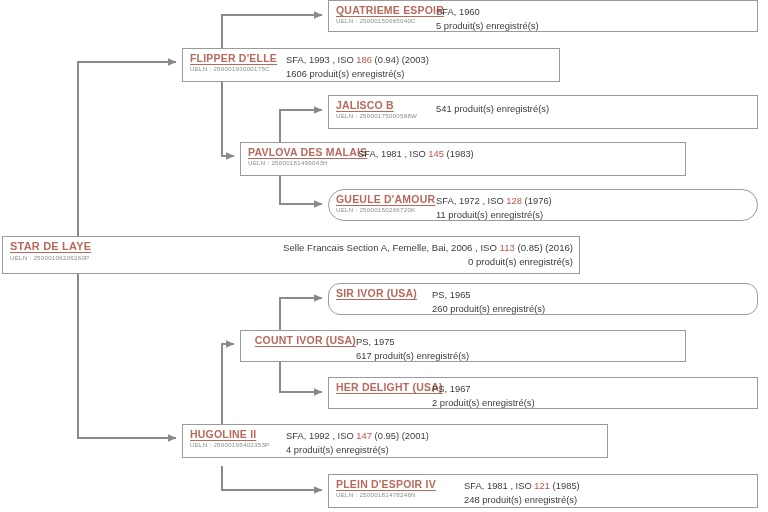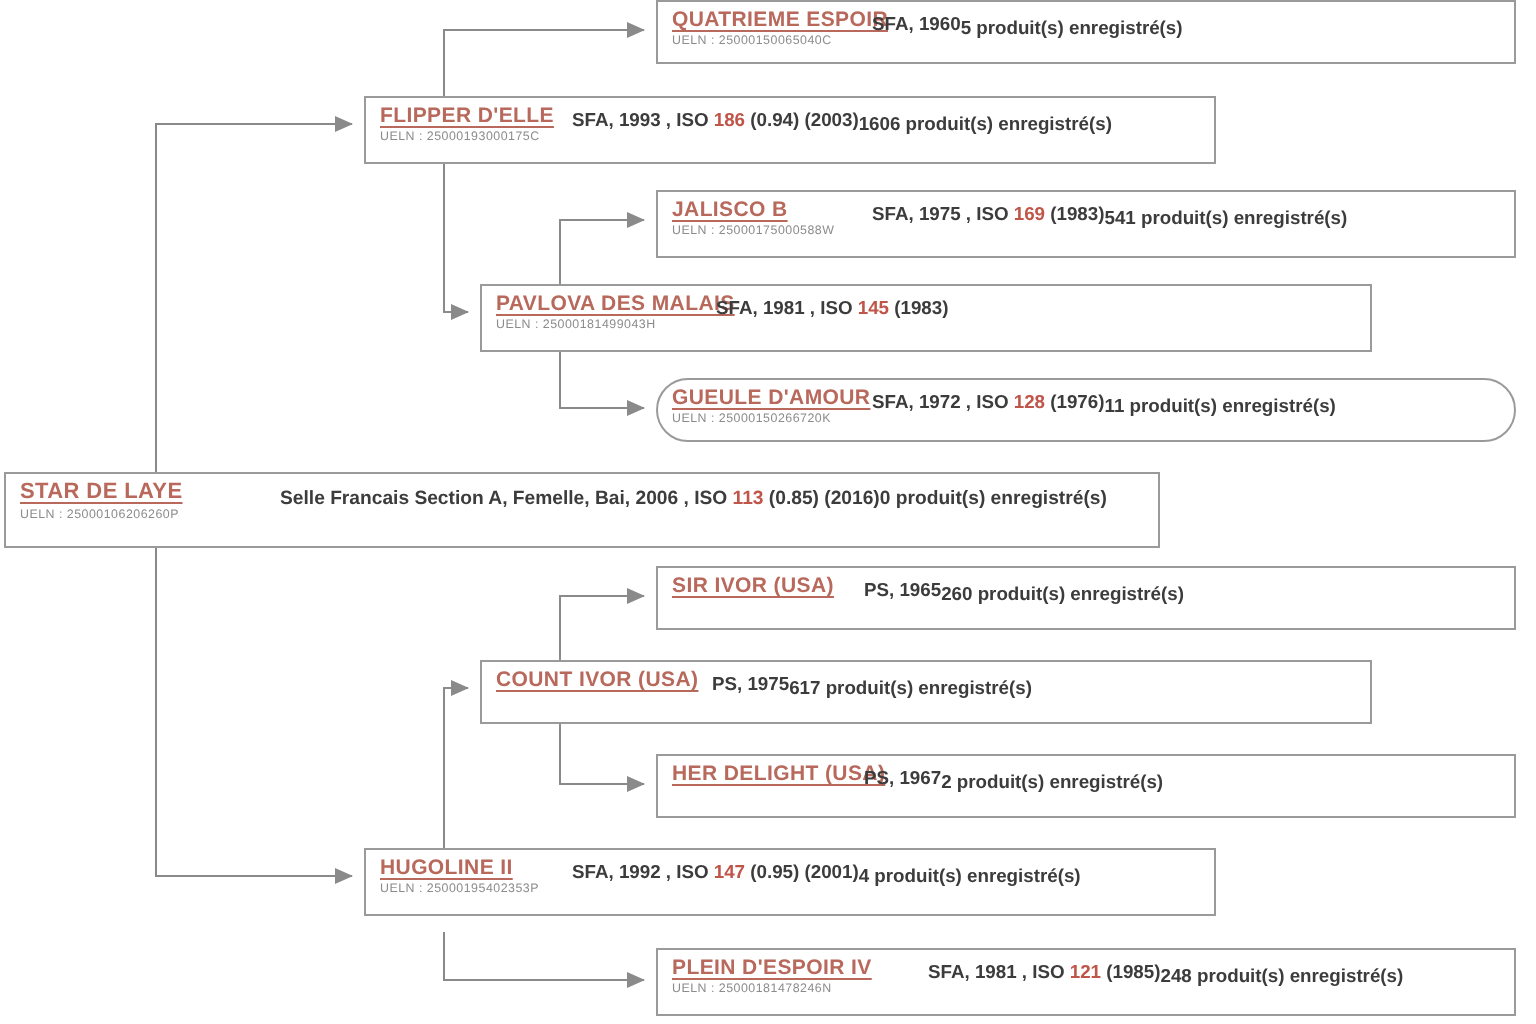--- a/index.html
+++ b/index.html
@@ -39,38 +39,37 @@
   .ueln{
     color:#8c8c8c;
     font-size:6.2px;
     letter-spacing:.25px;
     white-space:nowrap;
     margin-top:2px;
     font-family:"Liberation Sans","DejaVu Sans",sans-serif;
   }
   .infocol{
     flex:1 1 auto;
-    display:flex;flex-direction:row;
+    display:flex;flex-direction:column;
     line-height:1.25;
     color:#3c3c3c;
     font-size:9.4px;
     padding-top:1px;
-    font-weight:bold;
   }
   .l1{white-space:nowrap;}
   .l2{white-space:nowrap;margin-top:2px;}
   .iso-val{color:#c0564a;}
 
   
   .g1 .idcol{width:130px;}
   .g2 .idcol{width:96px;}
   .g3 .idcol{width:110px;}
   .g4 .idcol{width:100px;}
   .g4.noueln .idcol{width:96px;}
-  .g3.noueln .idcol{width:108px;}
+  .g3.noueln .idcol{width:108px;align-items:flex-end;}
 
   .g1 .nm{font-size:11px;}
   .g1 .infocol{font-size:9.6px;align-items:flex-end;}
 </style>
 </head>
 <body>
 
 <div id="tree">
 
   <svg class="wires" viewBox="0 0 768 512" xmlns="http://www.w3.org/2000/svg">
@@ -107,38 +106,37 @@
     <div class="idcol">
       <span class="nm">QUATRIEME ESPOIR</span>
       <span class="ueln">UELN : 25000150065040C</span>
     </div>
     <div class="infocol">
       <span class="l1"><span>SFA, 1960</span><span class="iso-val"></span><span></span></span>
       <span class="l2">5 produit(s) enregistré(s)</span>
     </div>
   </div>
 
-  <div class="node g2" style="left:182px;top:48px;width:426px;height:34px;">
+  <div class="node g2" style="left:182px;top:48px;width:378px;height:34px;">
     <div class="idcol">
       <span class="nm">FLIPPER D'ELLE</span>
       <span class="ueln">UELN : 25000193000175C</span>
     </div>
     <div class="infocol">
       <span class="l1"><span>SFA, 1993 , ISO </span><span class="iso-val">186</span><span> (0.94) (2003)</span></span>
       <span class="l2">1606 produit(s) enregistré(s)</span>
     </div>
   </div>
 
   <div class="node g4" style="left:328px;top:95px;width:430px;height:34px;">
     <div class="idcol">
       <span class="nm">JALISCO B</span>
       <span class="ueln">UELN : 25000175000588W</span>
     </div>
     <div class="infocol">
-      <span class="l1"><span>SFA, 1975 , ISO </span><span class="iso-val">169</span><span> (1983)</span></span>
       <span class="l2">541 produit(s) enregistré(s)</span>
     </div>
   </div>
 
   <div class="node g3" style="left:240px;top:142px;width:446px;height:34px;">
     <div class="idcol">
       <span class="nm">PAVLOVA DES MALAIS</span>
       <span class="ueln">UELN : 25000181499043H</span>
     </div>
     <div class="infocol">
@@ -161,21 +159,21 @@
     <div class="idcol">
       <span class="nm">STAR DE LAYE</span>
       <span class="ueln">UELN : 25000106206260P</span>
     </div>
     <div class="infocol">
       <span class="l1"><span>Selle Francais Section A, Femelle, Bai, 2006 , ISO </span><span class="iso-val">113</span><span> (0.85) (2016)</span></span>
       <span class="l2">0 produit(s) enregistré(s)</span>
     </div>
   </div>
 
-  <div class="node g4 noueln" style="left:328px;top:283px;width:430px;height:32px;">
+  <div class="node g4 noueln" style="left:328px;top:283px;width:430px;height:32px;border-radius:12px;">
     <div class="idcol">
       <span class="nm">SIR IVOR (USA)</span>
       <span class="ueln"></span>
     </div>
     <div class="infocol">
       <span class="l1"><span>PS, 1965</span><span class="iso-val"></span><span></span></span>
       <span class="l2">260 produit(s) enregistré(s)</span>
     </div>
   </div>
 

